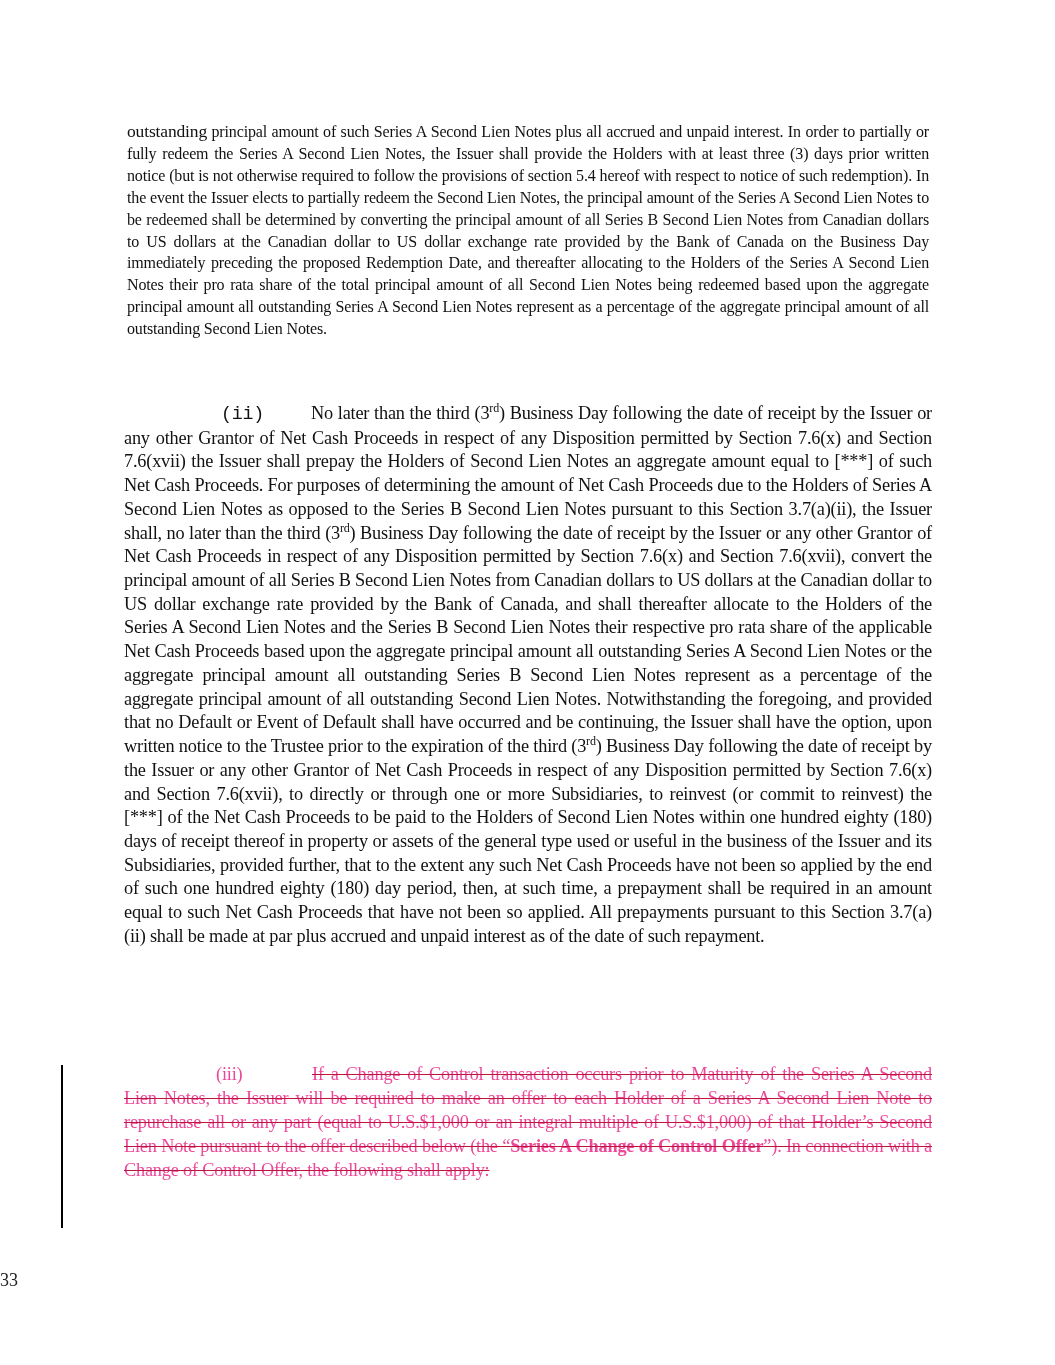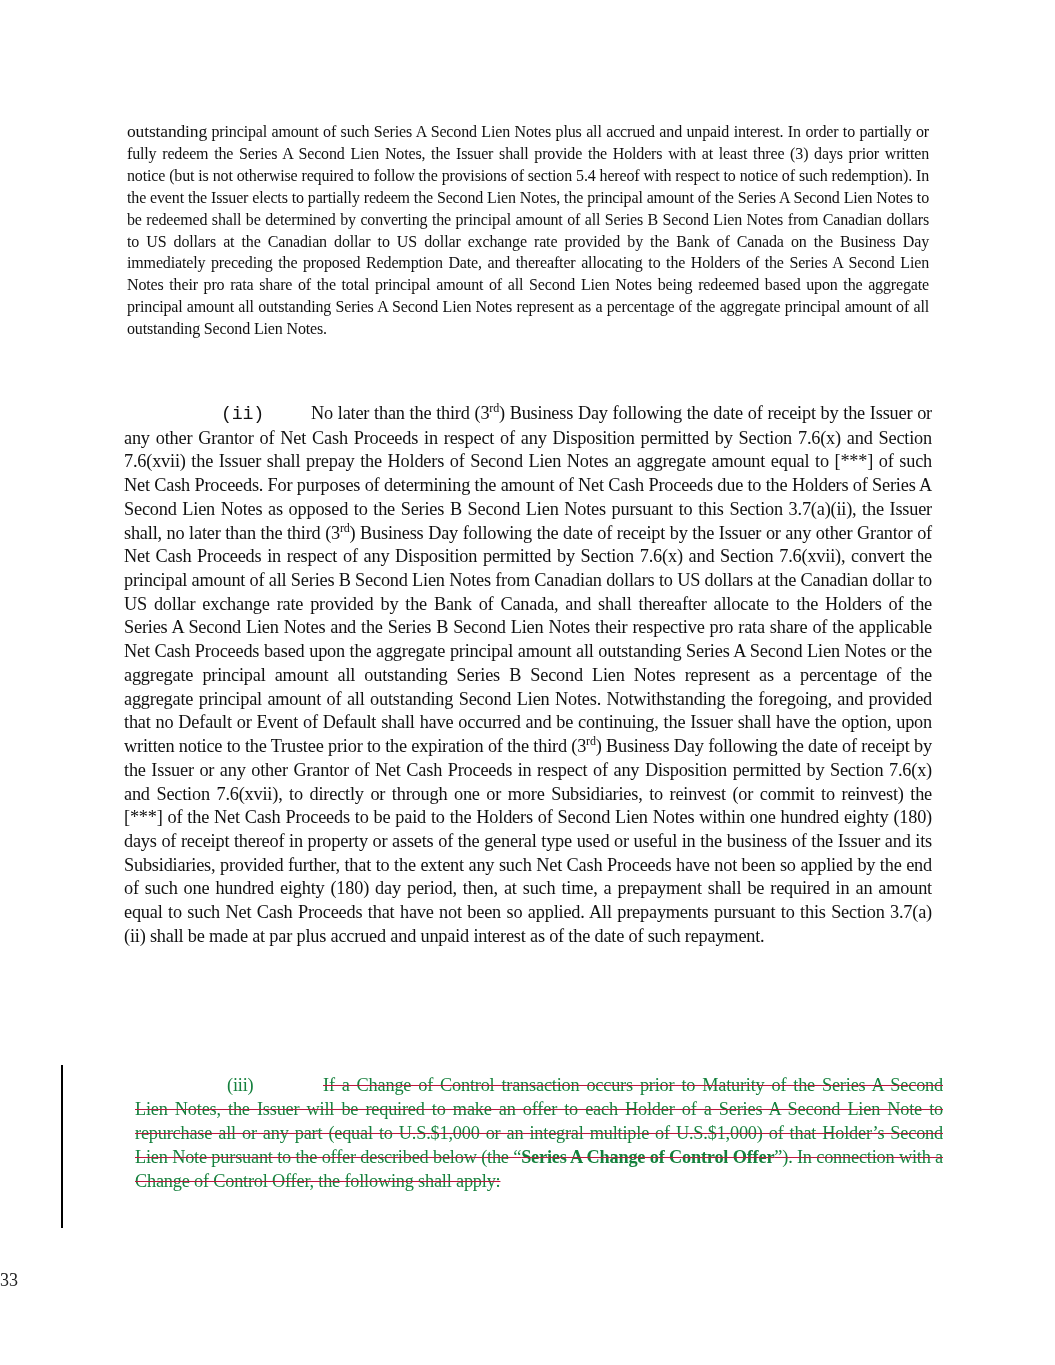--- a/index.html
+++ b/index.html
@@ -2,21 +2,21 @@
 <html><head>
 <meta charset="utf-8">
 <style>
   html, body { margin: 0; padding: 0; background: #ffffff; }
   body { width: 1055px; height: 1365px; position: relative; overflow: hidden;
          font-family: "Liberation Serif", "DejaVu Serif", serif; color: #111; }
   .page { position: absolute; left: 124px; top: 118px; width: 808px; }
   .p1 { font-size: 16px; line-height: 21.9px; text-align: justify; text-align-last: left; margin: 3px; letter-spacing: -0.15px; }
   .p1 .first { font-size: 17.5px; }
   .p2 { font-size: 18.3px; line-height: 23.72px; text-align: justify; margin: 0; position: absolute; top: 284px; left: 0; width: 808px; letter-spacing: -0.2px; }
-  .p3 { font-size: 18.3px; line-height: 24.1px; text-align: justify; margin: 11px; position: absolute; top: 944px; left: 0; width: 808px; color: #15803d; letter-spacing: -0.2px; }
+  .p3 { font-size: 18.3px; line-height: 24.1px; text-align: justify; margin: 0; position: absolute; top: 944px; left: 0; width: 808px; color: #ec4899; letter-spacing: -0.2px; }
   .label { display: inline-block; }
   .lbl-ii { margin-left: 97px; width: 90px; font-family: Liberation Mono, monospace; }
   .lbl-iii { margin-left: 92px; width: 96px; }
   .del { text-decoration: line-through; text-decoration-color: #c0143c; }
   sup { font-size: 12px; line-height: 0; vertical-align: 7px; }
   .change-bar { position: absolute; left: 61px; top: 1065px; width: 2px; height: 163px; background: #000; }
   .page-num { position: absolute; top: 1270px; left: 0; width: 1055px; text-align: left;
               font-family: "Liberation Serif", serif; font-size: 18px; color: #222; }
 </style>
 </head>

